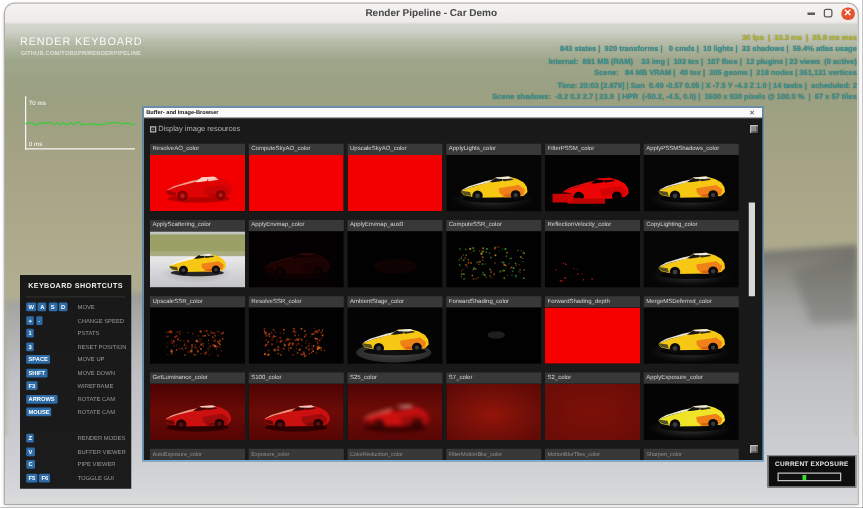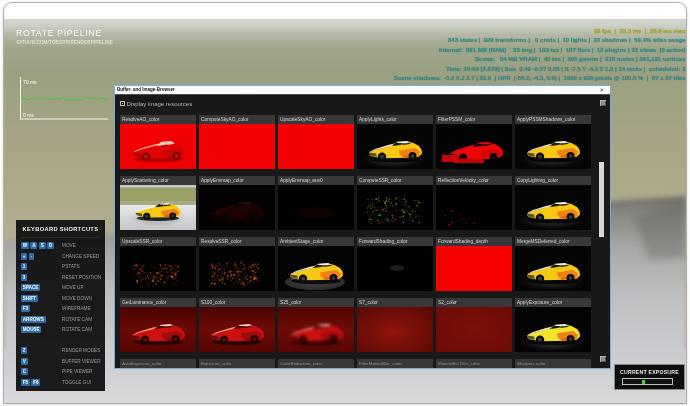--- a/index.html
+++ b/index.html
@@ -75,20 +75,26 @@
 <svg width="0" height="0" style="position:absolute">
     <defs>
 <radialGradient id="gglow" cx="0.5" cy="0.5" r="0.5">
 <stop offset="0" stop-color="#909090" stop-opacity="0.8"></stop>
 <stop offset="0.5" stop-color="#707070" stop-opacity="0.4"></stop>
 <stop offset="1" stop-color="#404040" stop-opacity="0"></stop>
 </radialGradient>
 </defs>
   </svg>
 <div id="win">
+  <div id="titlebar">
+    <div class="t">Render Pipeline - Car Demo</div>
+    <div id="tb-min"></div>
+      <div id="tb-max"></div>
+      <div id="tb-close">✕</div>
+  </div>
   <div id="scene">
     <svg width="682" height="384" viewBox="0 0 682 384">
       <defs>
         <linearGradient id="sky" x1="0" y1="0" x2="0" y2="1">
           <stop offset="0" stop-color="#d3d6ce"></stop>
           <stop offset="0.018" stop-color="#cbcfc5"></stop>
           <stop offset="0.04" stop-color="#b4bAa6"></stop>
           <stop offset="0.075" stop-color="#9ea68a"></stop>
           <stop offset="0.14" stop-color="#9aa081"></stop>
           <stop offset="0.28" stop-color="#a5a285"></stop>
@@ -110,21 +116,21 @@
           </filter>
         <filter id="soft2">
             <feGaussianBlur stdDeviation="4"></feGaussianBlur>
           </filter>
       </defs>
       <rect width="682" height="384" fill="url(#sky)"></rect>
       <polygon points="0,222 682,177 682,384 0,384" fill="url(#gnd)" filter="url(#soft)"></polygon>
       <rect y="330" width="682" height="54" fill="url(#gnd)"></rect>
       <polygon points="630,198 682,183 682,238 645,240" fill="#62625c" opacity="0.42" filter="url(#soft2)"></polygon>
     </svg>
-    <div id="rp1">ROTATE PIPELINE</div>
+    <div id="rp1">RENDER KEYBOARD</div>
     <div id="rp2">GITHUB.COM/TOBSPR/RENDERPIPELINE</div>
     <svg id="fps" width="92" height="46" viewBox="0 0 92 46">
       <line x1="4.5" y1="1" x2="4.5" y2="43.5" stroke="rgba(255,255,255,0.9)" stroke-width="1"></line>
       <line x1="4" y1="43" x2="92" y2="43" stroke="rgba(255,255,255,0.9)" stroke-width="1"></line>
       <text x="7" y="8" font-size="5" fill="#fff" font-family="Liberation Sans">70 ms</text>
       <text x="7" y="41" font-size="5" fill="#fff" font-family="Liberation Sans">0 ms</text>
       <polyline points="0.0,23.4 1.6,21.8 3.2,22.4 4.8,22.3 6.4,23.6 8.0,23.5 9.6,24.0 11.2,21.9 12.8,22.8 14.4,21.8 16.0,22.3 17.6,23.0 19.2,21.8 20.8,22.2 22.4,23.4 24.0,23.1 25.6,22.3 27.2,23.2 28.8,23.8 30.4,21.7 32.0,23.8 33.6,23.5 35.2,22.6 36.8,22.1 38.4,24.2 40.0,22.6 41.6,21.9 43.2,22.0 44.8,23.9 46.4,23.3 48.0,23.8 49.6,23.6 51.2,23.1 52.8,24.2 54.4,22.7 56.0,23.1 57.6,23.9 59.2,23.3 60.8,23.9 62.4,23.2 64.0,23.5 65.6,21.8 67.2,22.3 68.8,22.5 70.4,21.9 72.0,22.3 73.6,22.0 75.2,22.4 76.8,23.4 78.4,22.6 80.0,22.7 81.6,22.2 83.2,22.4 84.8,24.1 86.4,23.4 88.0,23.3" fill="none" stroke="#35cf35" stroke-width="0.9" transform="translate(4.5,0)"></polyline>
     </svg>
     <div id="stats">
       <div class="y">30 fps  |  33.3 ms  |  35.9 ms max</div>

